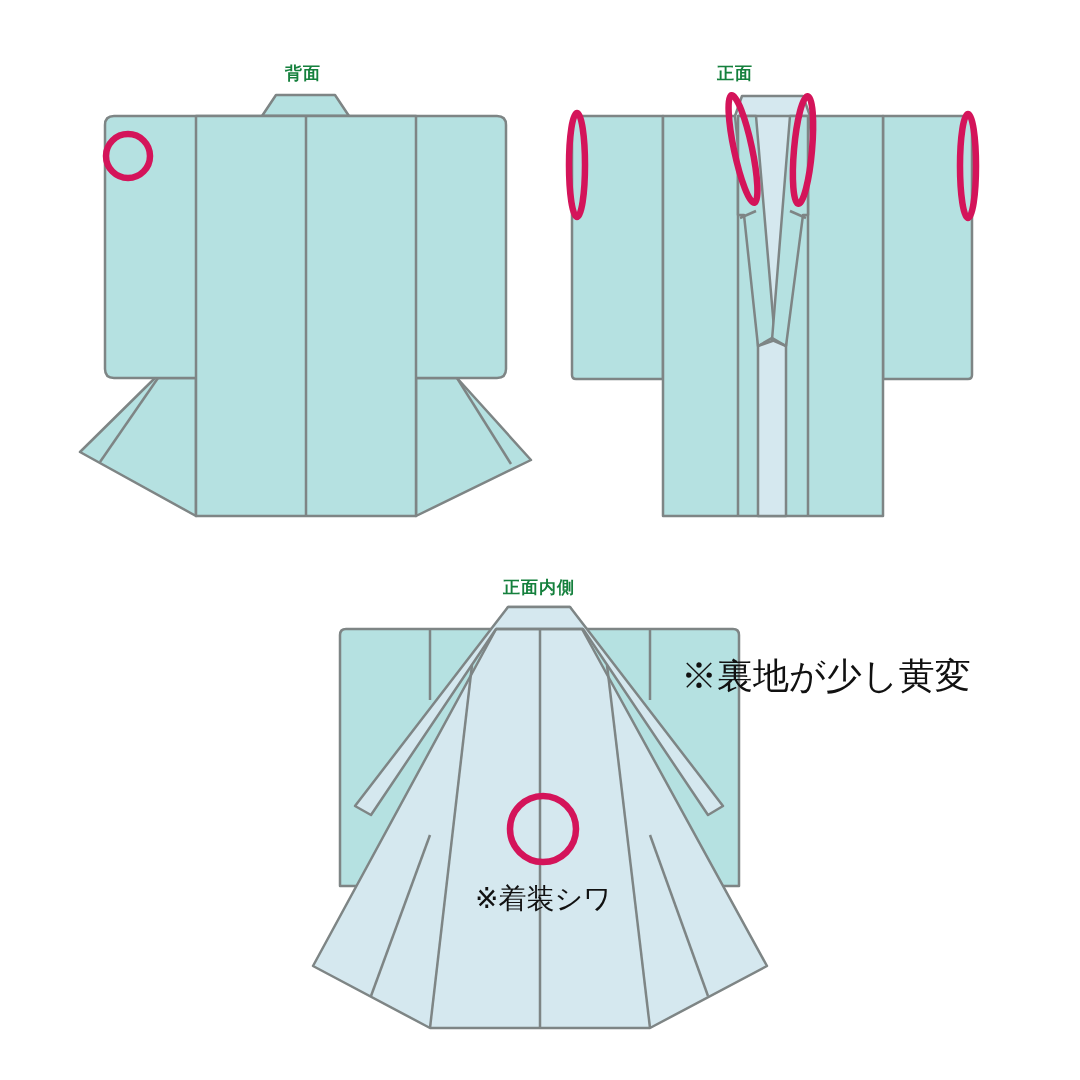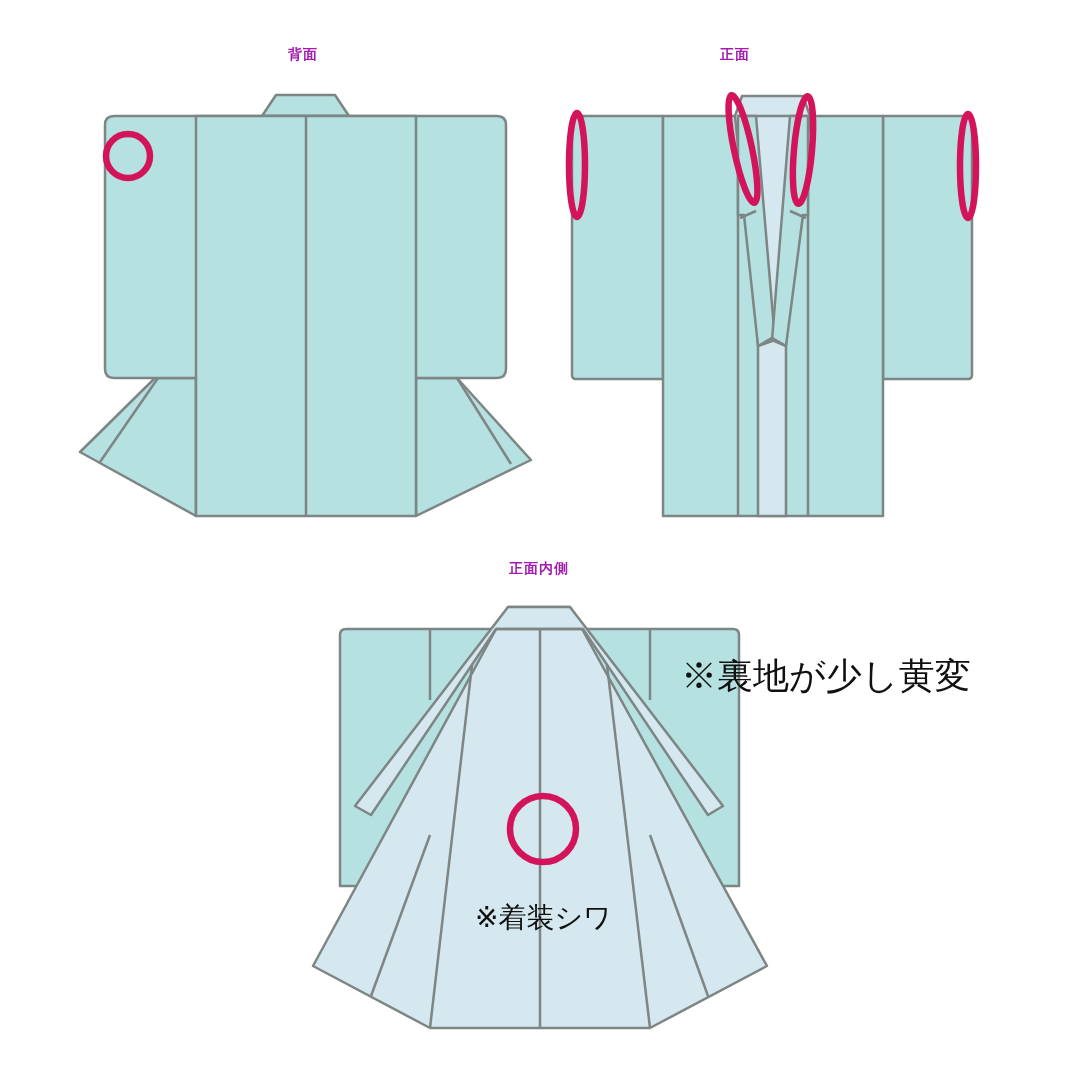--- a/index.html
+++ b/index.html
@@ -1,19 +1,19 @@
 <!DOCTYPE html>
 <html><head>
   <meta charset="utf-8">
   <style>
     html, body { margin: 0; padding: 0; background: #ffffff; }
     body { width: 1080px; height: 1080px; position: relative; overflow: hidden;
            font-family: "DejaVu Sans", "Liberation Sans", sans-serif; }
-    .view-title { position: absolute; font-size: 14px; font-weight: bold; color: #a21caf;
-                  transform: translateX(-50%); white-space: nowrap; letter-spacing: 1px; }
+    .view-title { position: absolute; font-size: 17px; font-weight: bold; color: #15803d;
+                  transform: translateX(-50%); white-space: nowrap; letter-spacing: 1px; margin-top: 16px; }
     .note { position: absolute; color: #111; white-space: nowrap; }
     .note-large { font-size: 36px; }
     .note-small { font-size: 28px; }
     svg.canvas { position: absolute; left: 0; top: 0; }
     .body-fill { fill: #b5e1e1; stroke: #7e8585; stroke-width: 2.5; stroke-linejoin: round; }
     .lining-fill { fill: #d5e8ef; stroke: #7e8585; stroke-width: 2.5; stroke-linejoin: round; }
     .seam { fill: none; stroke: #7e8585; stroke-width: 2.5; }
     .mark { fill: none; stroke: #d4145a; stroke-width: 6.5; }
   </style>
 </head>
@@ -81,13 +81,13 @@
     <line class="seam" x1="472" y1="665" x2="430" y2="1028"></line>
     <line class="seam" x1="607" y1="665" x2="650" y2="1028"></line>
     <line class="seam" x1="430" y1="835" x2="371" y2="996"></line>
     <line class="seam" x1="650" y1="835" x2="708" y2="996"></line>
 
     <circle class="mark" cx="543" cy="829" r="33"></circle>
   </g>
 </svg>
 
 <div class="note note-large" style="left:681px; top:652px;font-family:Liberation Mono, monospace;">※裏地が少し黄変</div>
-<div class="note note-small" style="left:475px; top:880px;margin-top:19px;">※着装シワ</div>
+<div class="note note-small" style="left:475px; top:880px;">※着装シワ</div>
 
 </body></html>

